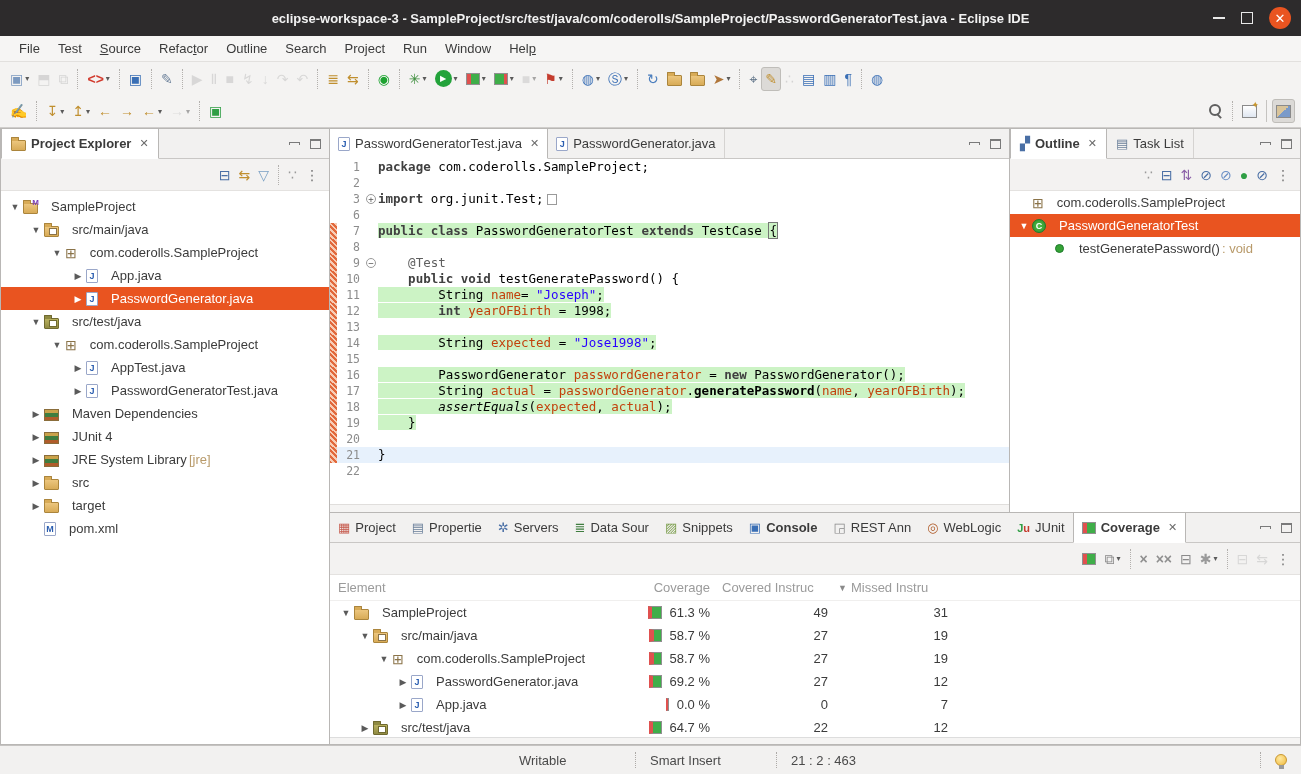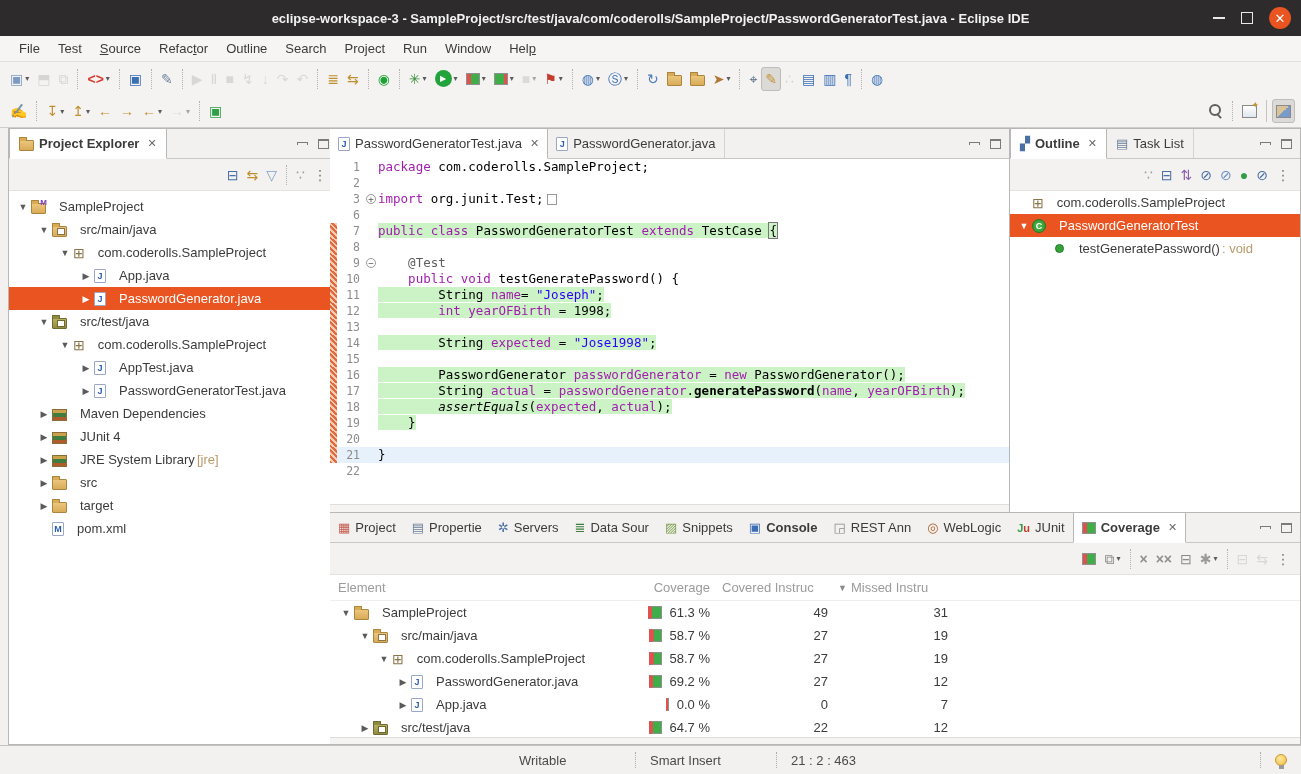--- a/index.html
+++ b/index.html
@@ -87,41 +87,41 @@
   .ic-snippets { font-size:13px; color:#7a9d4a; }
   .ic-console { font-size:13px; color:#3a6fb5; }
   .ic-rest { font-size:13px; color:#8a8a8a; }
   .ic-weblogic { font-size:13px; color:#b05c2a; }
   .ic-junit { font-size:11px; font-weight:bold; }
   .ic-junit .jg { color:#2f9e44; } .ic-junit .jr { color:#c43c2e; }
   .ic-outline { font-size:13px; color:#4a6fa5; }
   .ic-tasklist { font-size:13px; color:#6a7f99; }
 
   
-  #leftpanel { left:8px; top:0; width:330px; height:617px; }
+  #leftpanel { left:0; top:0; width:330px; height:617px; }
   #pe-tree { padding-top:4px; }
 
   
   #editorpanel { left:330px; top:0; width:680px; height:385px; border-left:none; }
   .edtab { display:flex; align-items:center; gap:5px; padding:0 8px; font-size:13px; color:#3b3b3b; border-right:1px solid #d5d3d1; }
   .edtab.on { background:#fff; border-right:1px solid #b9b7b5; margin-bottom:-1px; border-bottom:1px solid #fff; }
   #code { font-family:"DejaVu Sans Mono","Liberation Mono",monospace; font-size:12.5px; }
   .cl { display:flex; height:16px; line-height:16px; white-space:pre; }
   .cl.cur { background:#e7f1fc; }
   .hatchcell { width:7px; flex:none; }
   .hatch-on { background:repeating-linear-gradient(45deg,#e2693c 0 2px,#f7cdb6 2px 4px); }
   .lnum { width:27px; flex:none; text-align:right; padding-right:4px; color:#8c8c8c; font-size:11.5px; }
   .foldc { width:14px; flex:none; display:flex; align-items:center; justify-content:center; }
   .foldmark { width:10px; height:10px; border:1px solid #9a9a9a; border-radius:50%; background:#fff; color:#555;
         font-size:9px; line-height:8px; text-align:center; }
   .codetext { flex:1; color:#000; }
   .covspan { background:#ccf3c5; }
-  .sx-k { color:#a21caf; font-weight:normal; }
+  .sx-k { color:#404040; font-weight:bold; }
   .sx-s { color:#2a00ff; }
-  .sx-v { color:#a21caf;margin-top:18px; }
+  .sx-v { color:#c2410c;margin-top:18px; }
   .sx-an { color:#5f5f5f; }
   .sx-i { font-style:italic; }
   .sx-m { font-weight:bold; }
   .sx-br { outline:1px solid #777; }
   .foldbox { display:inline-block; width:10px; height:11px; border:1px solid #9a9a9a; margin-left:3px; vertical-align:middle; }
   .hstrip { position:absolute; bottom:0; left:0; right:0; height:8px; background:#f5f4f3; border-top:1px solid #e0dedc; }
 
   
   #rightpanel { left:1010px; top:0; width:291px; height:385px; border-left:none; }
 

